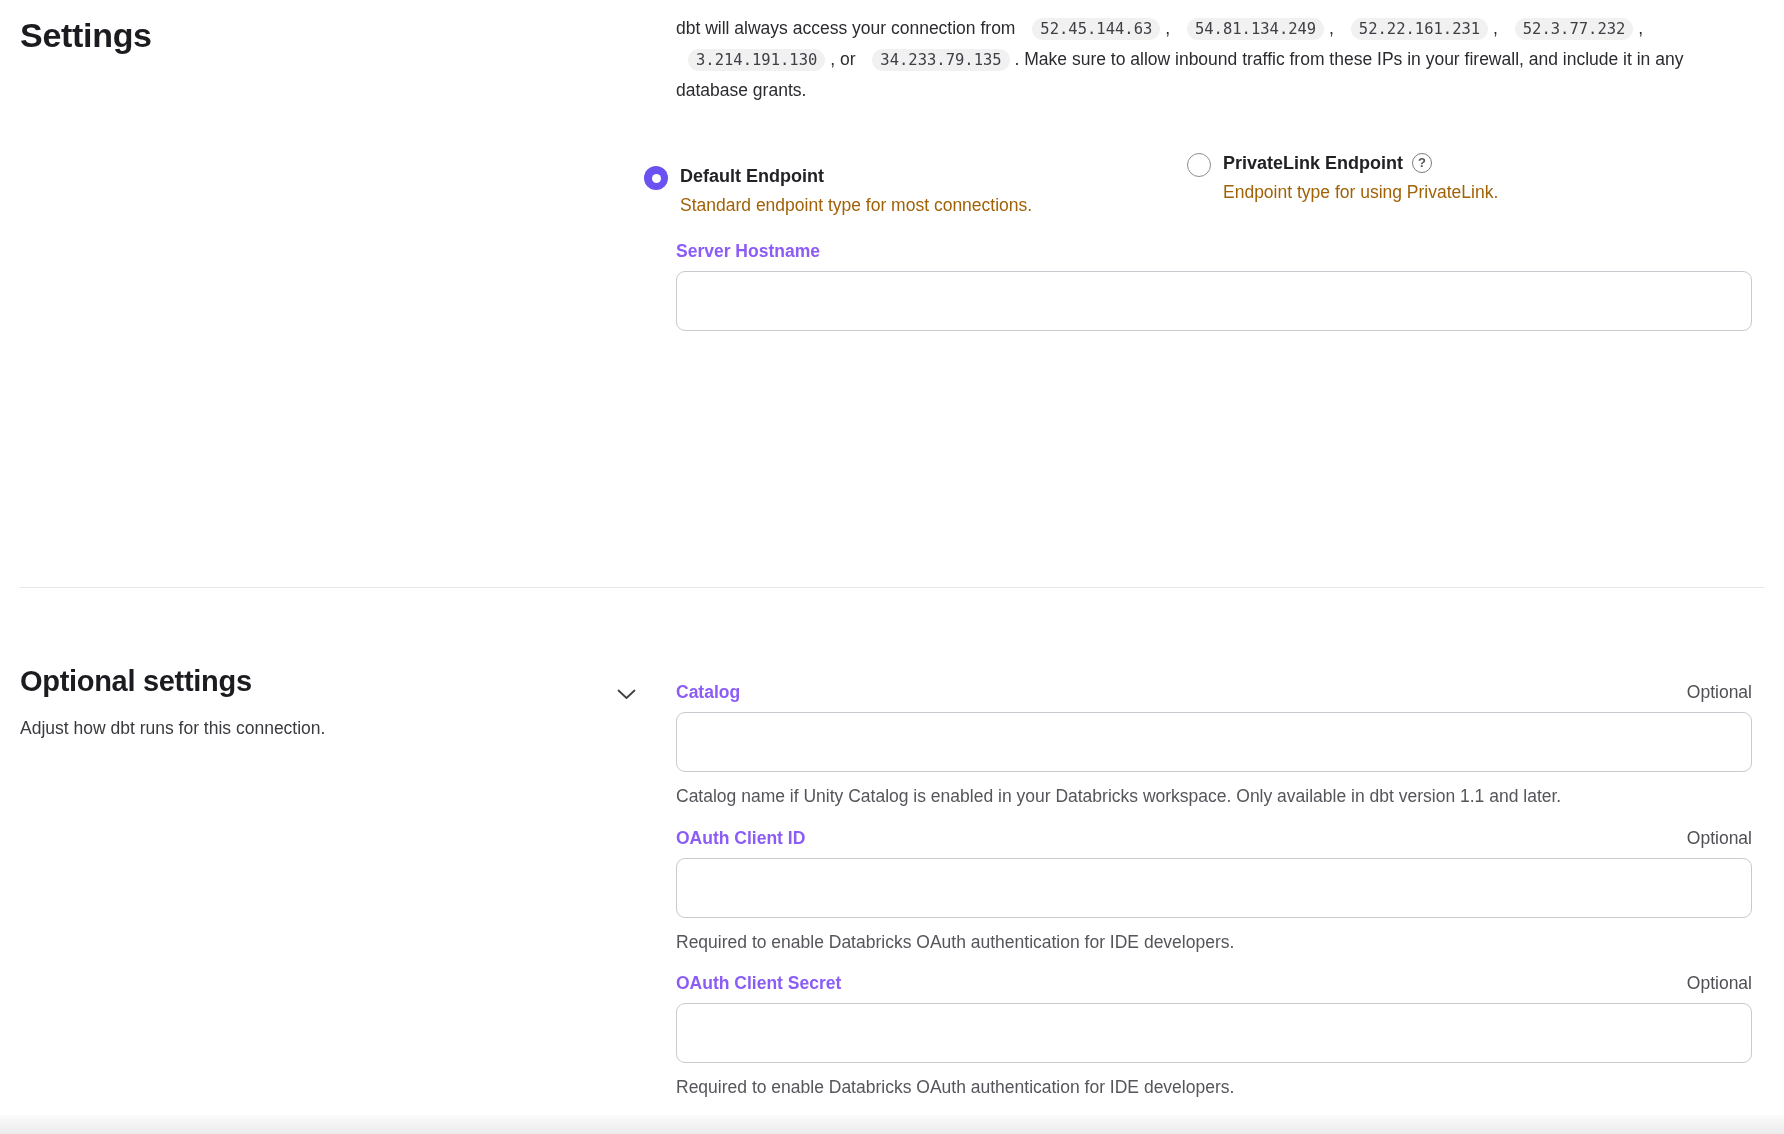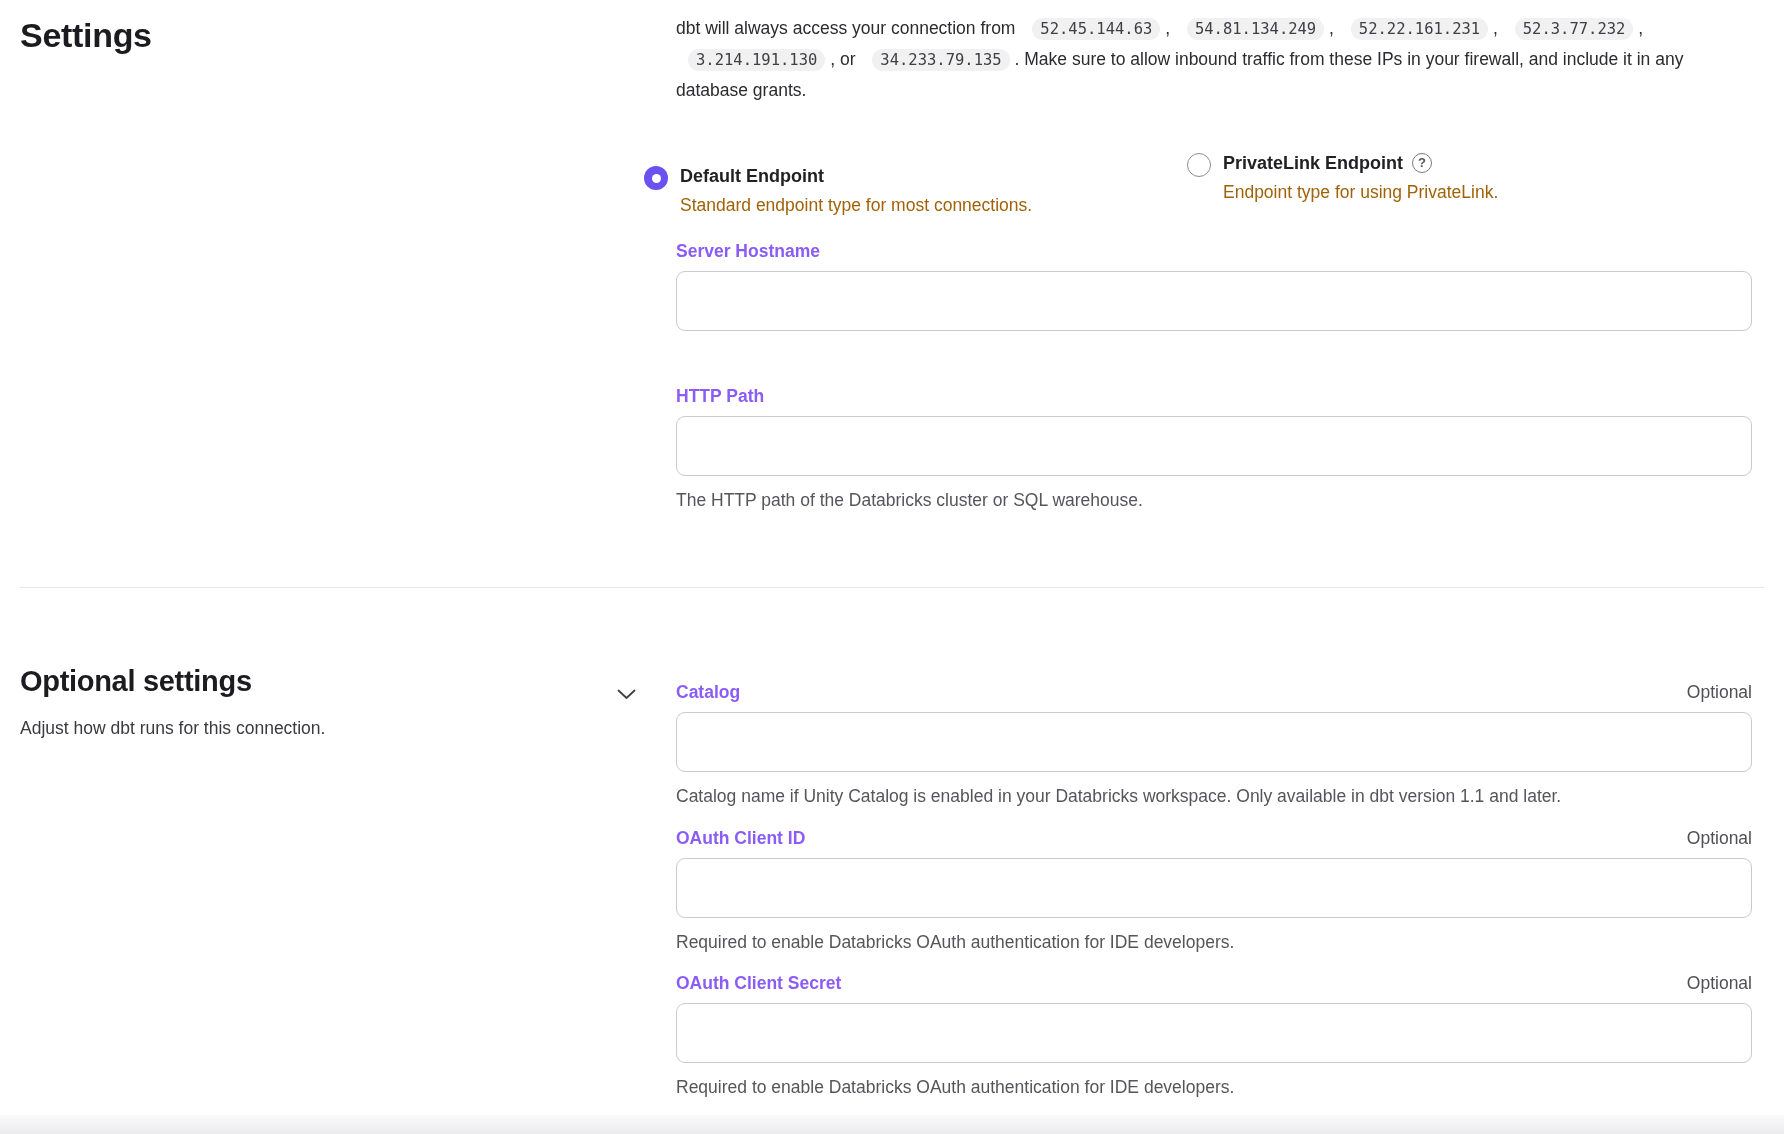--- a/index.html
+++ b/index.html
@@ -84,27 +84,20 @@
     </div>
   </div>
 
   <div class="field field-server-hostname">
     <div class="field-head">
       <label class="field-label">Server Hostname</label>
     </div>
     <input class="field-input" type="text" value="" style="">
   </div>
 
-  <div class="field field-http-path">
-    <div class="field-head">
-      <label class="field-label">HTTP Path</label>
-    </div>
-    <input class="field-input" type="text" value="" style="">
-    <div class="field-helper">The HTTP path of the Databricks cluster or SQL warehouse.</div>
-  </div>
 
   <div class="divider"></div>
 
   <h2 class="h2-optional">Optional settings</h2>
   <div class="optional-subtitle">Adjust how dbt runs for this connection.</div>
 
   <button class="collapse-btn">
     <span style="display:flex;">
       <svg width="19" height="11" viewBox="0 0 19 11">
         <path d="M1.5 1.5 L9.5 9 L17.5 1.5" fill="none" stroke="#3f3f44" stroke-width="1.8" stroke-linecap="round" stroke-linejoin="round"></path>

